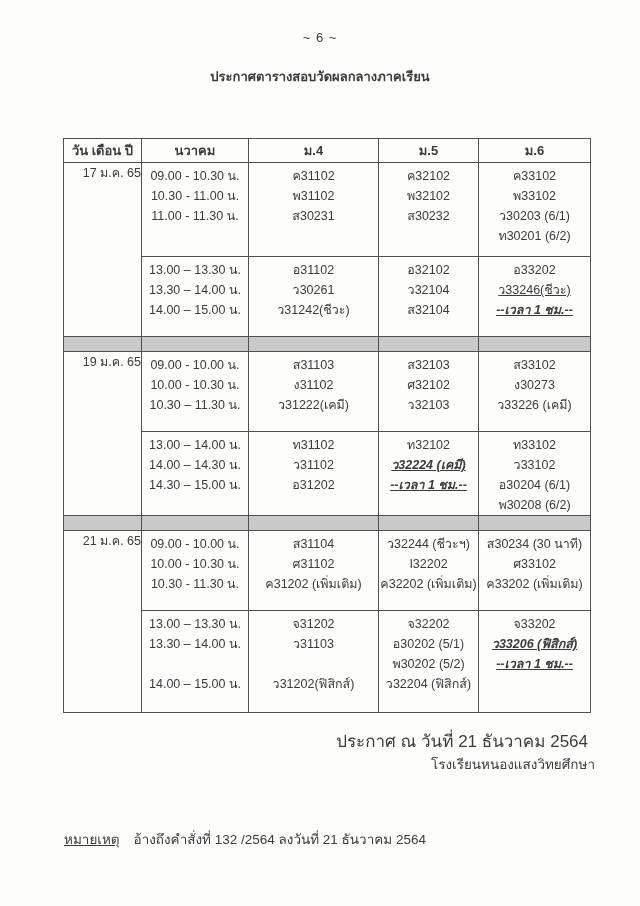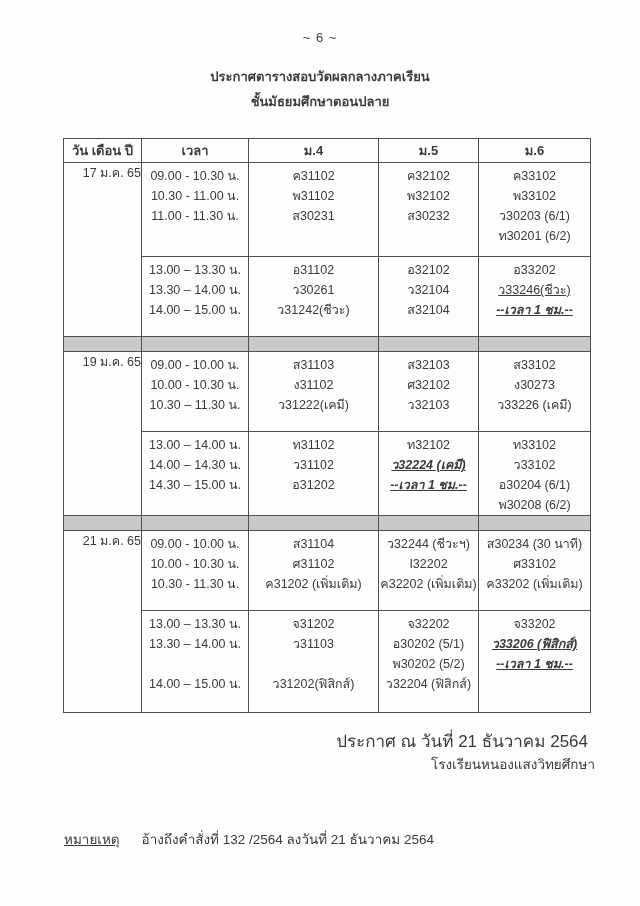--- a/index.html
+++ b/index.html
@@ -60,46 +60,45 @@
     margin-left:16px;
   }
   .footer-left1{
     position:absolute;top:800px;left:64px;
     font-size:13.5px;
   }
   .footer-left2{
     position:absolute;top:828px;left:64px;
     font-size:13.5px;
   }
-  .footer-left2 .note-label{text-decoration:underline;margin-right:22px;}
+  .footer-left2 .note-label{text-decoration:underline;margin-right:14px;}
 </style>
 </head>
 <body>
 
 <div class="page">
 
   <div class="page-number">~ 6 ~</div>
 
   <div class="title-block">
     <div>ประกาศตารางสอบวัดผลกลางภาคเรียน</div>
-    <div>ชั้นมัธยมศึกษาตอนปลาย</div>
   </div>
 
   <table class="exam">
     <colgroup>
       <col class="c-date">
         <col class="c-time">
         <col class="c-m4">
         <col class="c-m5">
         <col class="c-m6">
     </colgroup>
     <thead>
       <tr id="head-row">
           <th>วัน เดือน ปี</th>
-          <th>เวลา</th>
+          <th>นวาคม</th>
           <th>ม.4</th>
           <th>ม.5</th>
           <th>ม.6</th>
         </tr>
     </thead>
     <tbody id="table-body">
         <tr class="h94">
           <td class="date-cell" rowspan="2">17 ม.ค. 65</td>
           <td>
             <div class="cell-lines">

